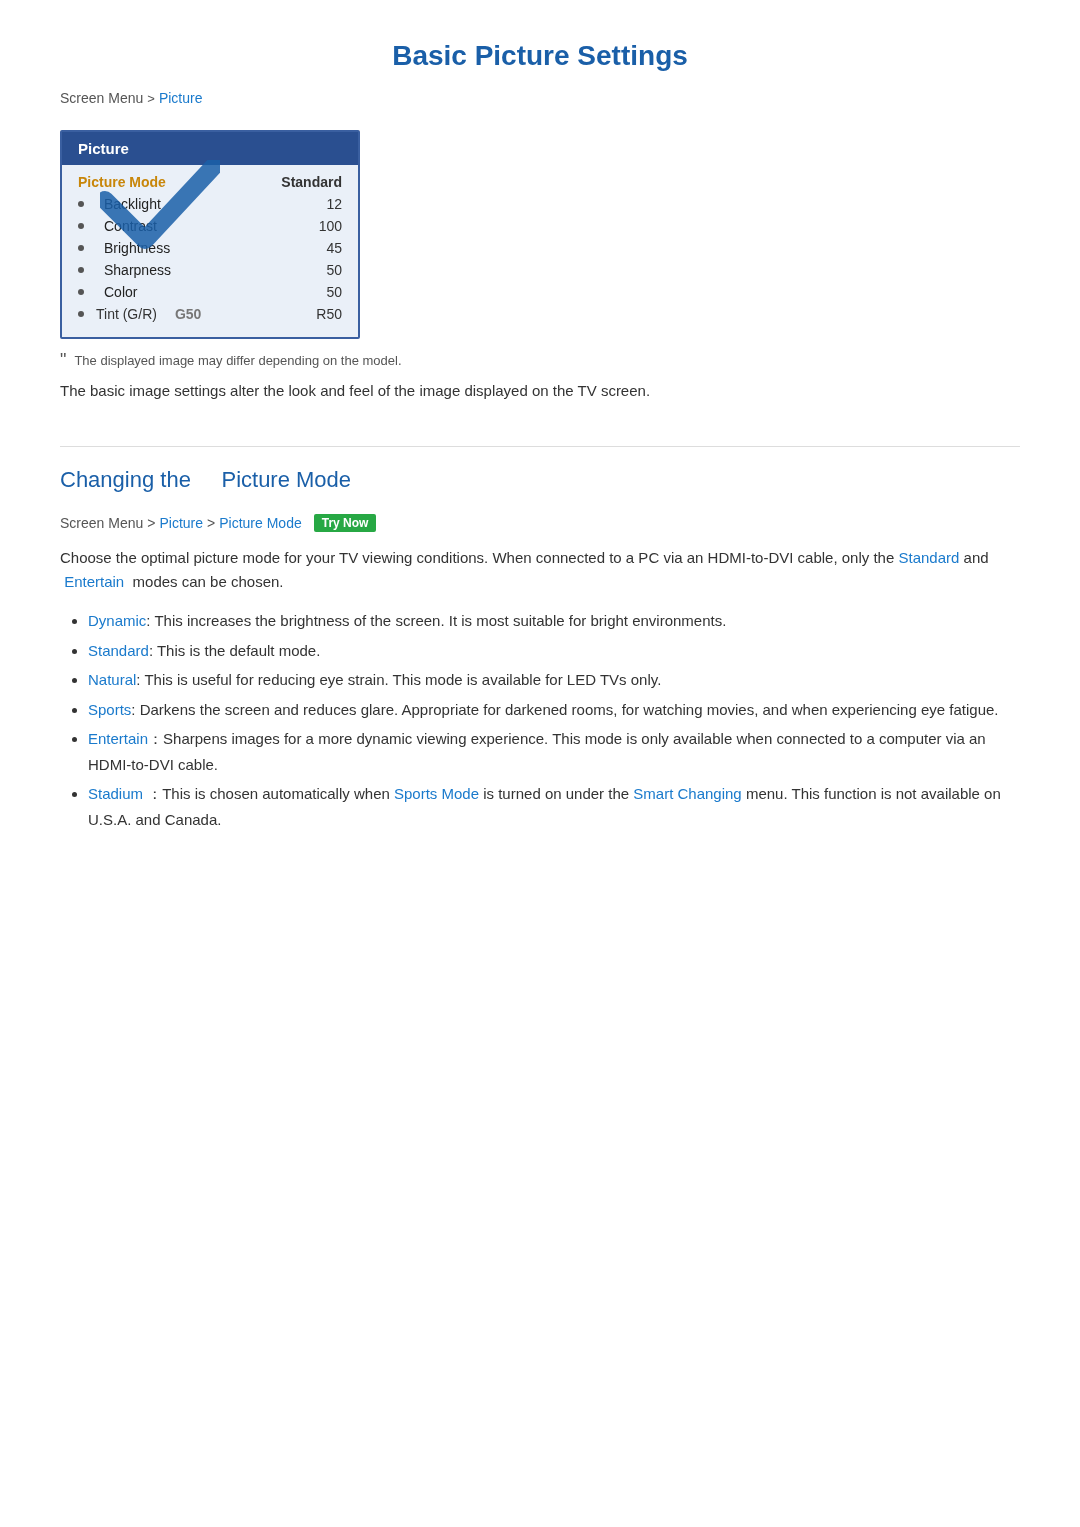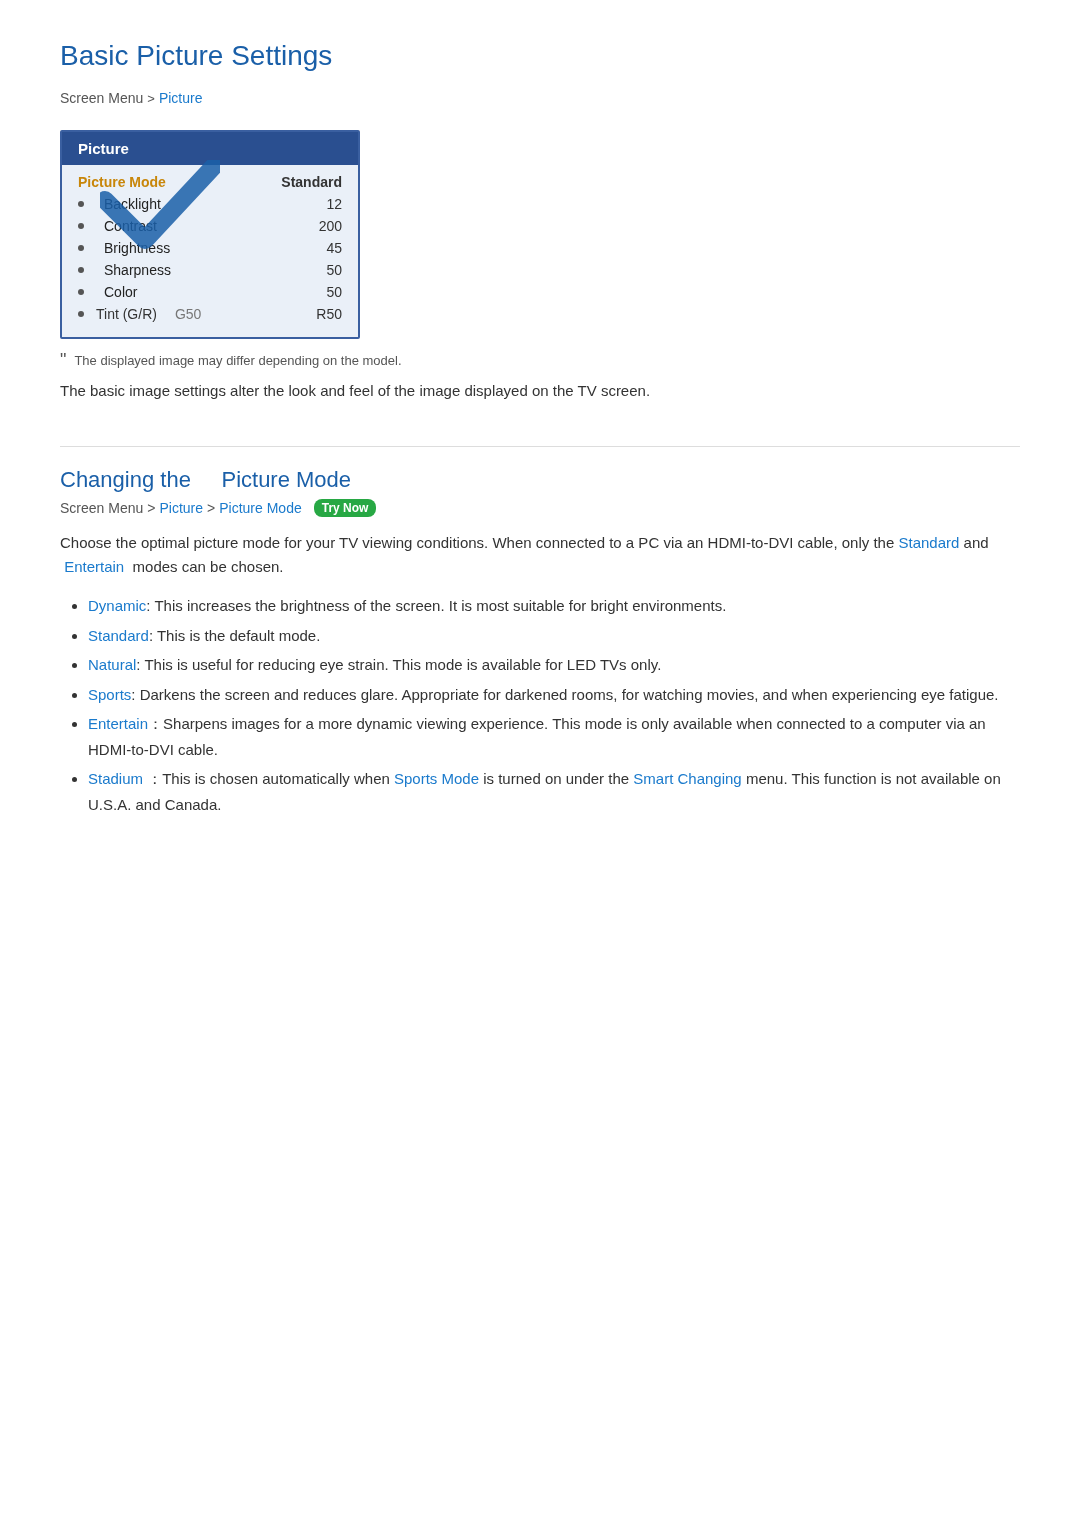--- a/index.html
+++ b/index.html
@@ -7,23 +7,24 @@
       font-family: Arial, sans-serif;
       font-size: 15px;
       color: #333;
       background: #fff;
       padding: 40px 60px;
       max-width: 1080px;
     }
 
     h1.page-title {
       font-size: 28px;
-      font-weight: normal;
+      font-weight: bold;
       color: #1a5fa8;
       margin-bottom: 18px;
+      text-align: center;
     }
 
     .breadcrumb {
       font-size: 14px;
       color: #555;
       margin-bottom: 24px;
       display: flex;
       align-items: center;
       gap: 4px;
     }
@@ -126,21 +127,21 @@
       font-size: 15px;
       color: #333;
       margin-bottom: 43px;
       line-height: 1.6;
     }
 
     h2.section-title {
       font-size: 22px;
       font-weight: normal;
       color: #1a5fa8;
-      margin-bottom: 0;
+      margin-bottom: 15px;
       padding-bottom: 6px;
     }
 
     .breadcrumb2 {
       font-size: 14px;
       color: #555;
       margin-bottom: 14px;
       display: flex;
       align-items: center;
       gap: 4px;
@@ -148,21 +149,21 @@
     .breadcrumb2 a {
       color: #1a7acc;
       text-decoration: none;
     }
 
     .try-now-badge {
       background: #27a844;
       color: #fff;
       font-size: 12px;
       padding: 2px 8px;
-      border-radius: 8px;
+      border-radius: 2px;
       margin-left: 8px;
       font-weight: bold;
     }
 
     .intro-text {
       font-size: 15px;
       color: #333;
       margin-bottom: 14px;
       line-height: 1.6;
     }
@@ -217,21 +218,21 @@
         <span class="bullet"></span>
         <span>Backlight</span>
       </span>
       <span class="value">12</span>
     </div>
     <div class="picture-menu-row">
       <span class="label-with-bullet">
         <span class="bullet"></span>
         <span>Contrast</span>
       </span>
-      <span class="value">200</span>
+      <span class="value">100</span>
     </div>
     <div class="picture-menu-row">
       <span class="label-with-bullet">
         <span class="bullet"></span>
         <span>Brightness</span>
       </span>
       <span class="value">45</span>
     </div>
     <div class="picture-menu-row">
       <span class="label-with-bullet">
@@ -244,21 +245,21 @@
       <span class="label-with-bullet">
         <span class="bullet"></span>
         <span>Color</span>
       </span>
       <span class="value">50</span>
     </div>
     <div class="tint-row">
       <span class="tint-label">
         <span class="bullet"></span>
         <span style="margin-left:6px;">Tint (G/R)</span>
-        <span style="margin-left:12px; color:#777;">G50</span>
+        <span style="margin-left:12px; color:#777;font-weight:bold;">G50</span>
       </span>
       <span>R50</span>
     </div>
   </div>
 
   
   <svg class="checkmark-overlay" viewBox="0 0 120 100" xmlns="http://www.w3.org/2000/svg">
     <polyline points="5,40 45,80 115,5" fill="none" stroke="#1a5fa8" stroke-width="18" stroke-linecap="round" stroke-linejoin="round" opacity="0.85"></polyline>
   </svg>
 </div>

